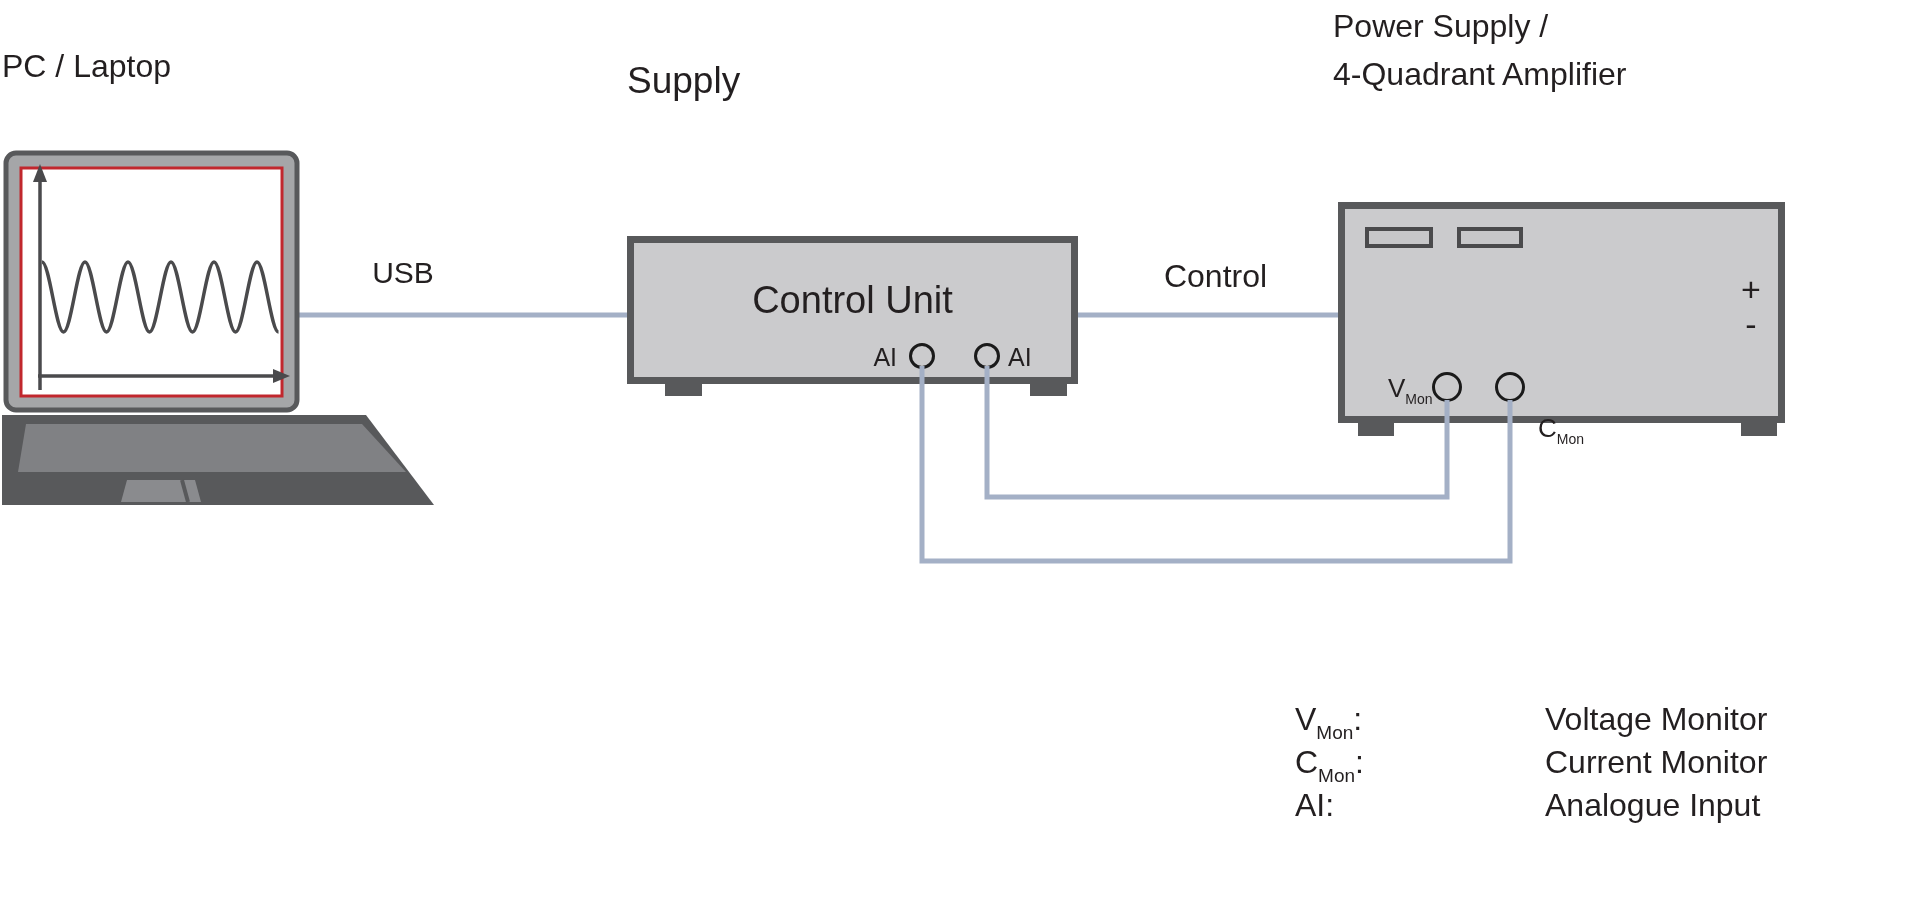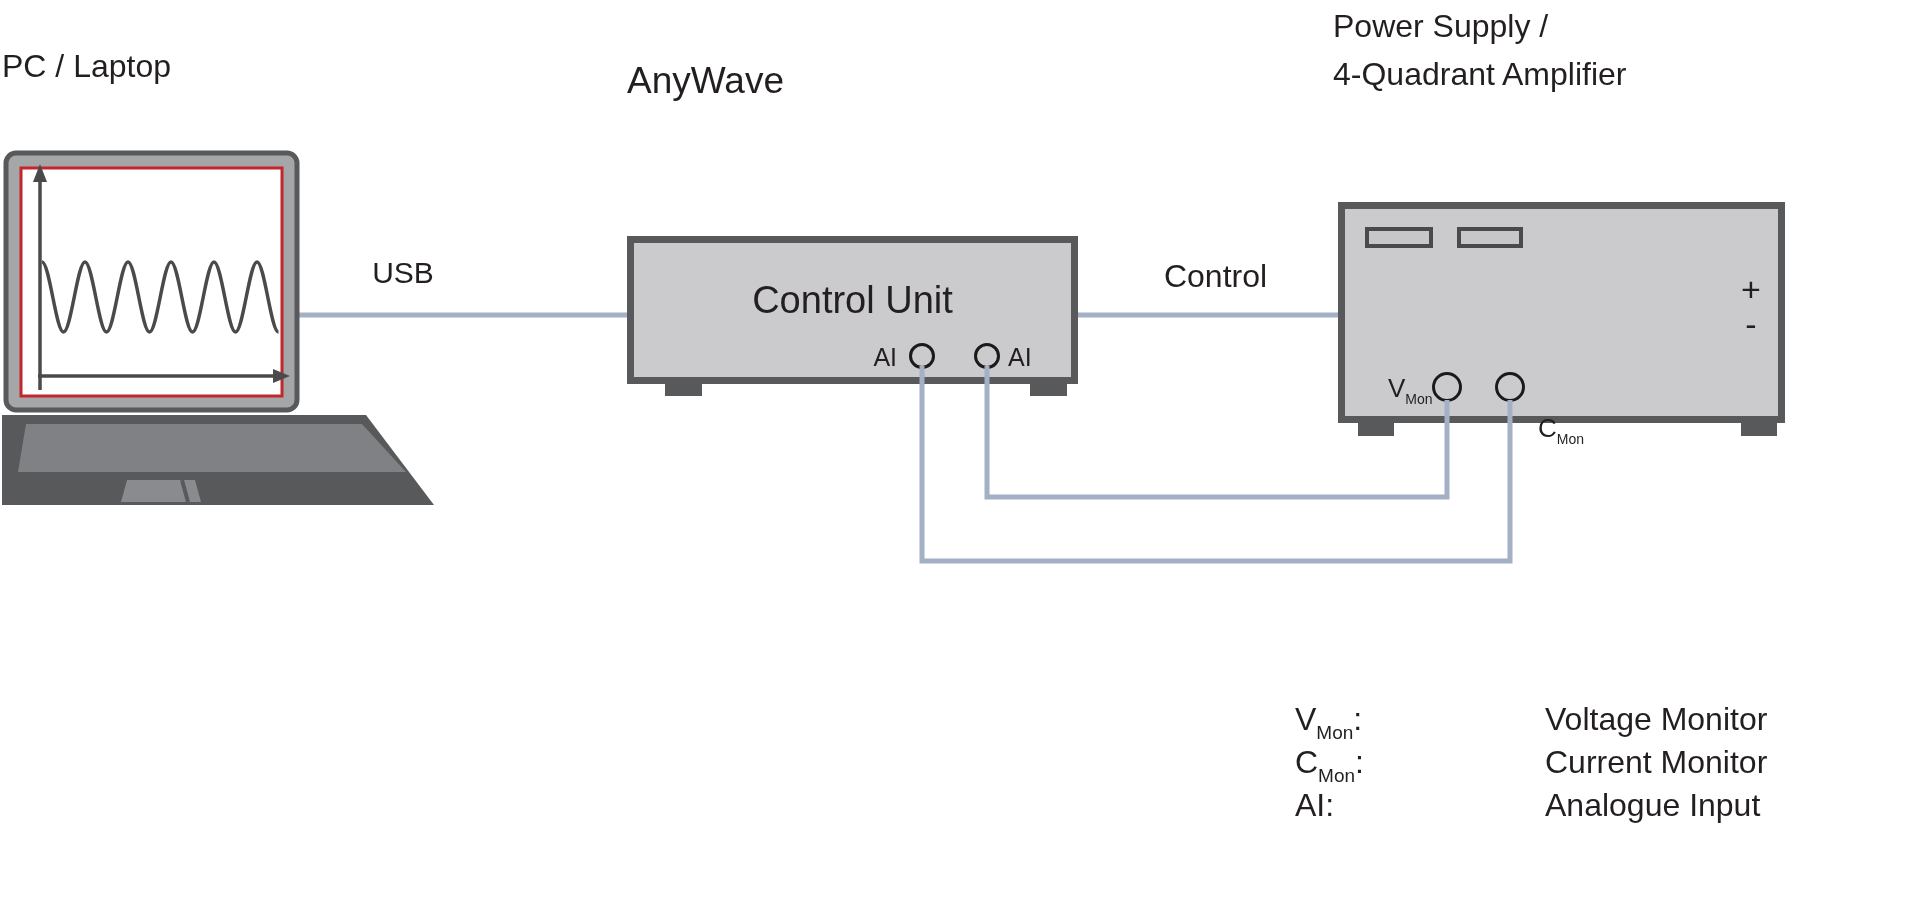--- a/index.html
+++ b/index.html
@@ -50,21 +50,21 @@
 
 <div class="canvas">
 
   <svg class="under-wires" width="1920" height="900" viewBox="0 0 1920 900">
     <line x1="296" y1="315" x2="640" y2="315" stroke="#a4b0c6" stroke-width="5"></line>
     <line x1="1065" y1="315" x2="1345" y2="315" stroke="#a4b0c6" stroke-width="5"></line>
   </svg>
 
   <div class="lbl title-lg" style="left:2px; top:42px;">PC / Laptop</div>
 
-  <div class="lbl" style="left:627px; top:60px; font-size:37px;">AnyWave</div>
+  <div class="lbl" style="left:627px; top:60px; font-size:37px;">Supply</div>
 
   <div class="lbl title-lg" style="left:1333px; top:2px;">
     <div>Power Supply /</div>
     <div>4-Quadrant Amplifier</div>
   </div>
 
   <div class="lbl conn-lbl" style="left:353px; top:256px; width:100px; text-align:center;">USB</div>
 
   <div class="lbl" style="left:1138px; top:258px; width:155px; text-align:center; font-size:32px;">Control</div>
 

